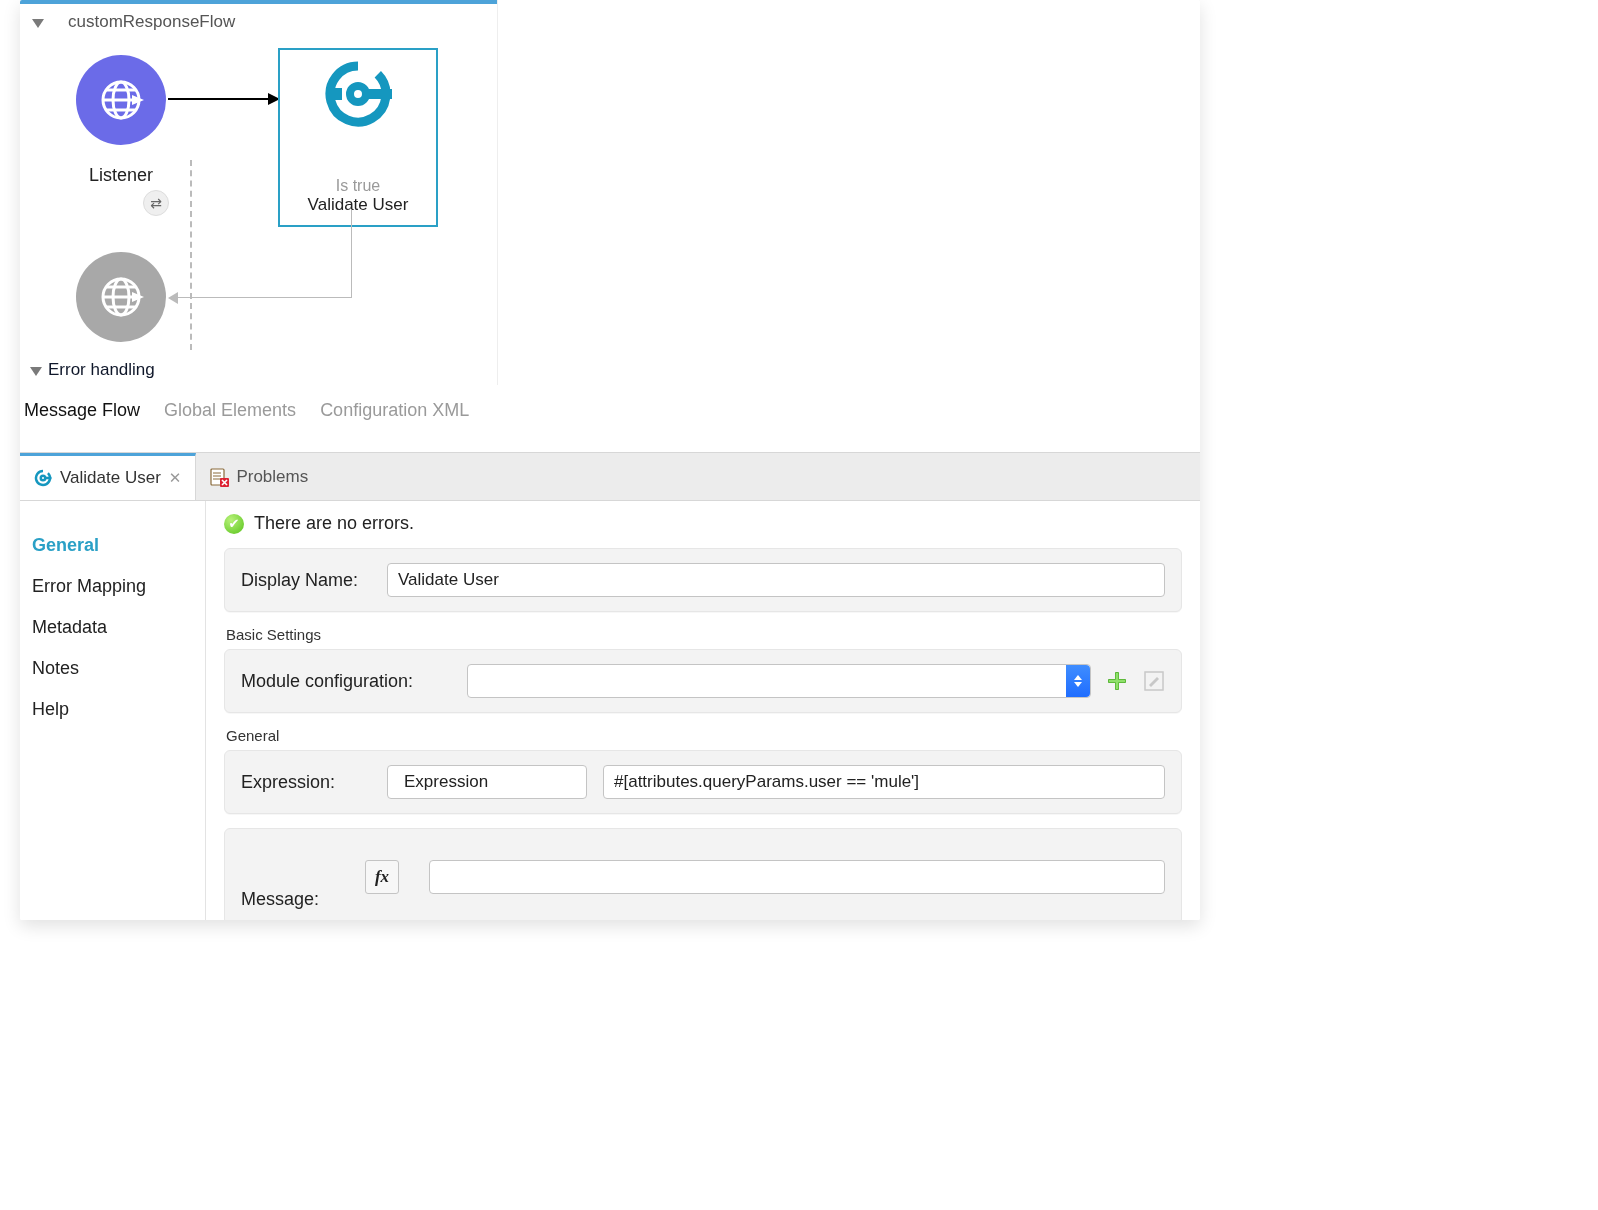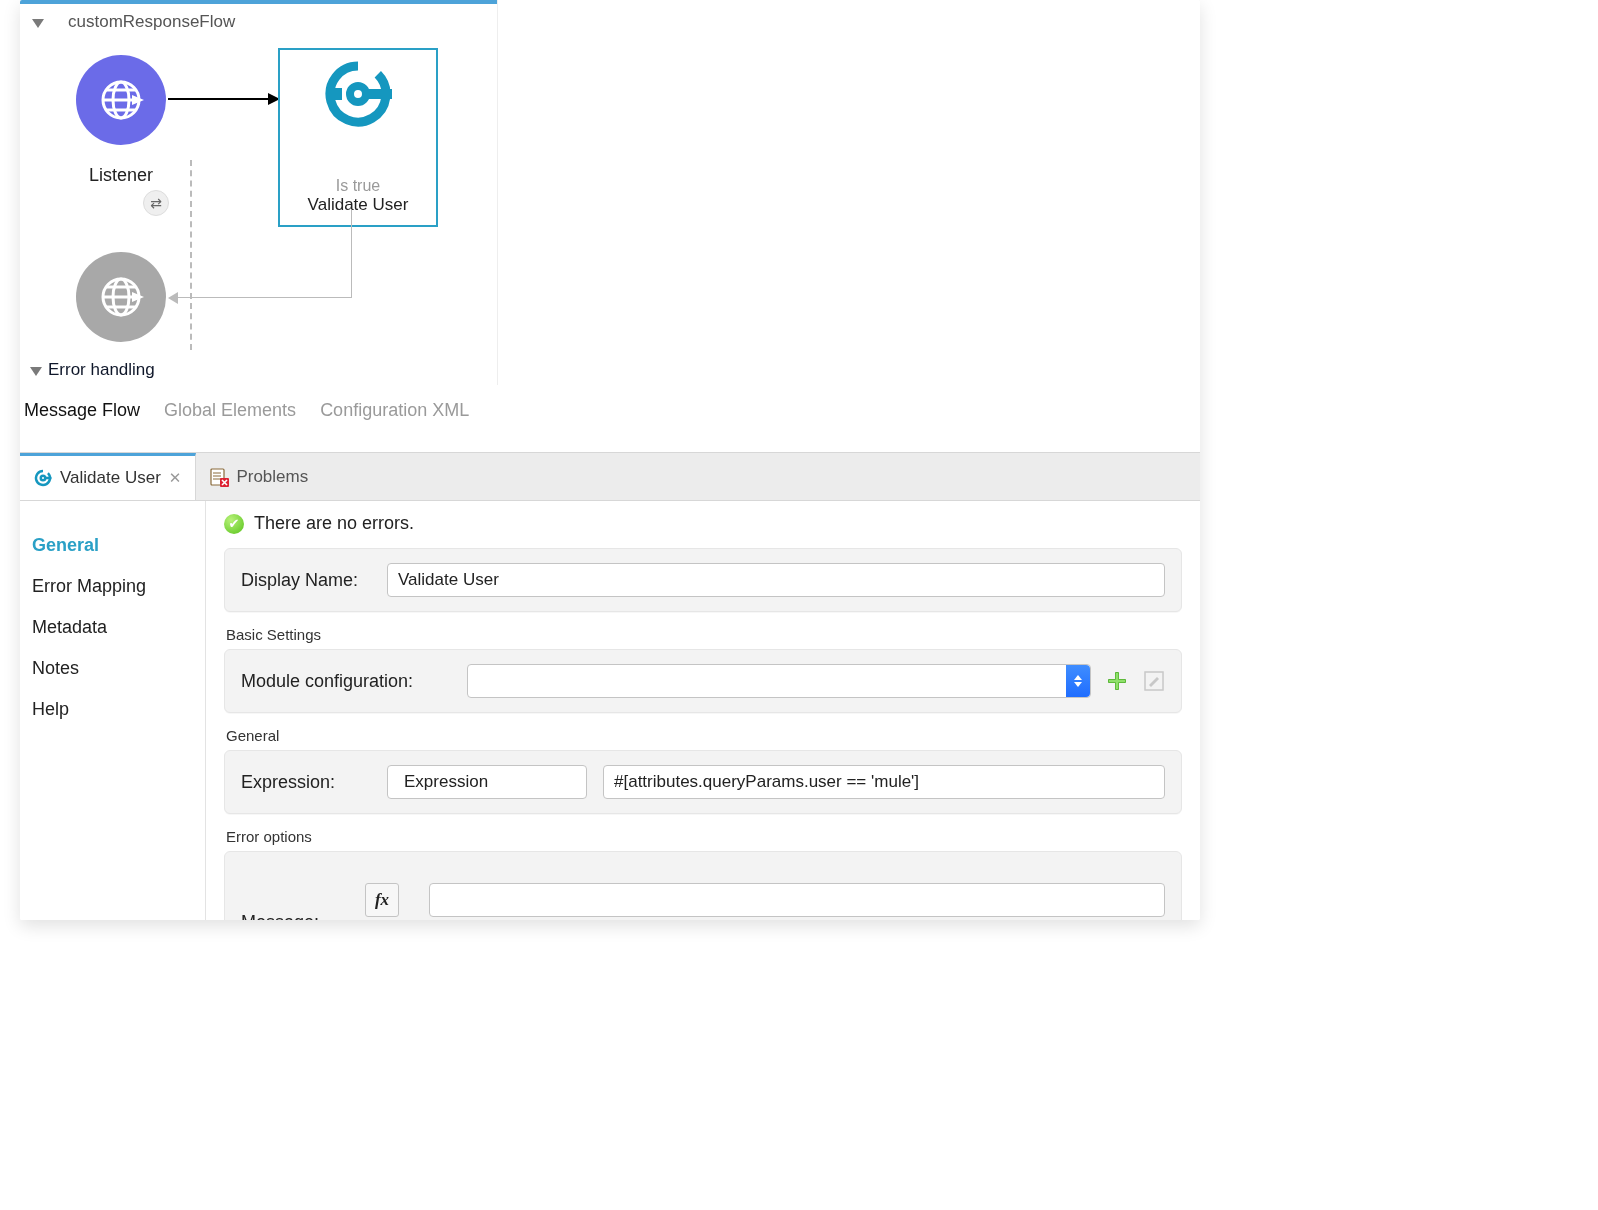--- a/index.html
+++ b/index.html
@@ -229,21 +229,20 @@
           <div class="row">
             <label style="min-width:130px;">Expression:</label>
             <div class="combo">
               <span>Expression</span>
               <span class="cap" style="position:relative;width:24px;height:30px;margin-right:-9px;border-radius:3px;"><span class="t"></span><span class="b"></span></span>
             </div>
             <input type="text" value="#[attributes.queryParams.user == 'mule']" style="">
           </div>
         </div>
 
-        <div class="group-title">Error options</div>
         <div class="group">
           <div class="row">
             <label style="min-width:108px;margin-top:46px;">Message:</label>
             <div class="fx">
                 <span>fx</span>
               </div>
             <input type="text" style="margin-left: 14px;" value="">
           </div>
         </div>
 

